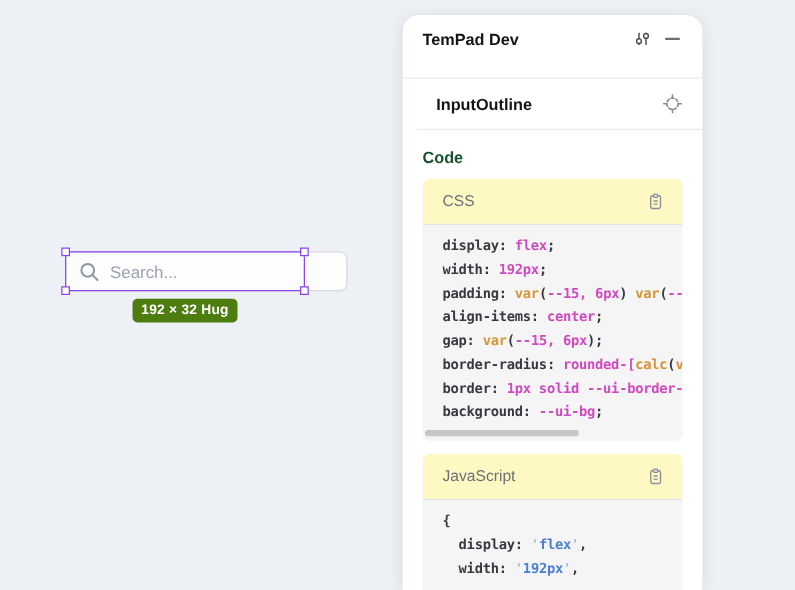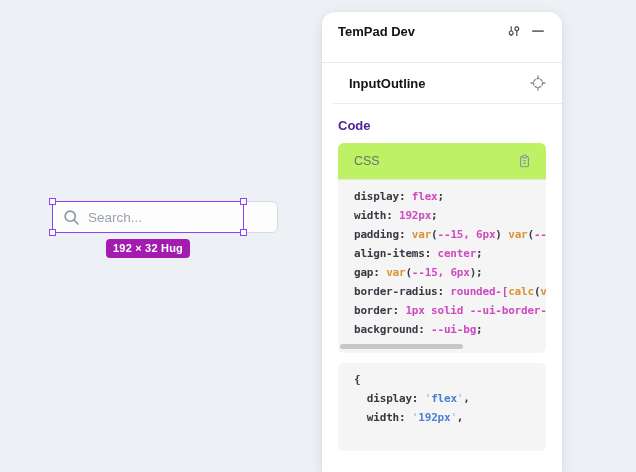--- a/index.html
+++ b/index.html
@@ -23,21 +23,21 @@
     box-sizing:border-box;border:1px solid #8b43f7;pointer-events:none;
   }
   .handle{
     position:absolute;width:7px;height:7px;background:#fff;
     border:1px solid #8b43f7;box-sizing:border-box;
   }
   .h-nw{left:-4px;top:-4px}.h-ne{right:-4px;top:-4px}
   .h-sw{left:-4px;bottom:-4px}.h-se{right:-4px;bottom:-4px}
   .dim-badge{
     position:absolute;left:148px;top:239px;transform:translateX(-50%);
-    background:#a21caf;color:#fff;font-size:11px;font-weight:bold;
+    background:#4d7c0f;color:#fff;font-size:11px;font-weight:bold;
     padding:3px 7px 4px;border-radius:4px;white-space:nowrap;letter-spacing:.2px;
   }
 
   
   .panel{
     position:absolute;left:322px;top:12px;width:240px;bottom:0;
     background:#fff;border-radius:13px 13px 0 0;overflow:hidden;
     box-shadow:0 3px 14px rgba(25,30,50,.09),0 0 0 .5px rgba(0,0,0,.03);
   }
   .panel-header{
@@ -48,25 +48,25 @@
   .flex-spacer{flex:1}
   .icon-btn{
     width:24px;height:24px;display:flex;align-items:center;justify-content:center;
     background:none;border:none;padding:0;cursor:pointer;
   }
   .node-row{
     height:40px;display:flex;align-items:center;
     padding:0 12px 0 16px;border-bottom:1px solid #e9eaec;margin-left:11px;
   }
   .code-section{padding:0 16px;}
-  .section-label{margin:14px 0 10px;font-size:13px;font-weight:bold;color:#4c1d95;}
+  .section-label{margin:14px 0 10px;font-size:13px;font-weight:bold;color:#14532d;}
 
   .code-block{border-radius:6px;overflow:hidden;margin-bottom:10px;background:#f5f5f6;}
   .code-head{
-    height:36px;background:#bef264;display:flex;align-items:center;
+    height:36px;background:#fef9c3;display:flex;align-items:center;
     padding:0 10px 0 16px;border-bottom:1px solid #e4e4e6;
   }
   .code-head-label{font-size:12.5px;color:#6d7177;flex:1;}
   .code-body{padding:7px 0 5px 16px;}
   .code-line{
     height:19px;line-height:19px;white-space:pre;overflow:hidden;width:192px;
     font-family:"DejaVu Sans Mono",monospace;font-size:11px;letter-spacing:-.2px;
     color:#383a42;
     font-weight:bold;
   }
@@ -161,20 +161,31 @@
             <div class="code-line"><span class="tk-k">gap</span><span class="tk-p">: </span><span class="tk-f">var</span><span class="tk-p">(</span><span class="tk-v">--15, 6px</span><span class="tk-p">);</span></div>
             <div class="code-line"><span class="tk-k">border-radius</span><span class="tk-p">: </span><span class="tk-v">rounded-[</span><span class="tk-f">calc</span><span class="tk-p">(</span><span class="tk-f">v</span></div>
             <div class="code-line"><span class="tk-k">border</span><span class="tk-p">: </span><span class="tk-v">1px solid --ui-border-</span></div>
             <div class="code-line"><span class="tk-k">background</span><span class="tk-p">: </span><span class="tk-v">--ui-bg</span><span class="tk-p">;</span></div>
           </div>
           <div class="hscroll">
             <div class="thumb"></div>
           </div>
         </div>
         <div class="code-block">
+          <div class="code-head">
+            <span class="code-head-label">JavaScript</span>
+            <button class="icon-btn">
+  <svg width="15" height="15" viewBox="0 0 15 15" fill="none" stroke="#8a8f98" stroke-width="1.1">
+    <rect x="3.6" y="2.6" width="7.8" height="10.2" rx="1.4"></rect>
+    <rect x="5.9" y="1.3" width="3.2" height="2.6" rx="0.8" fill="#ebebed"></rect>
+    <line x1="5.9" y1="6.8" x2="9.1" y2="6.8"></line>
+    <line x1="5.9" y1="9.3" x2="9.1" y2="9.3"></line>
+  </svg>
+</button>
+          </div>
           <div class="code-body">
             <div class="code-line"><span class="tk-p">{</span></div>
             <div class="code-line"><span class="tk-p">  </span><span class="tk-k">display</span><span class="tk-p">: </span><span class="tk-q">'</span><span class="tk-s">flex</span><span class="tk-q">'</span><span class="tk-p">,</span></div>
             <div class="code-line"><span class="tk-p">  </span><span class="tk-k">width</span><span class="tk-p">: </span><span class="tk-q">'</span><span class="tk-s">192px</span><span class="tk-q">'</span><span class="tk-p">,</span></div>
             <div class="code-line"></div>
           </div>
         </div>
       </div>
   </div>
 

